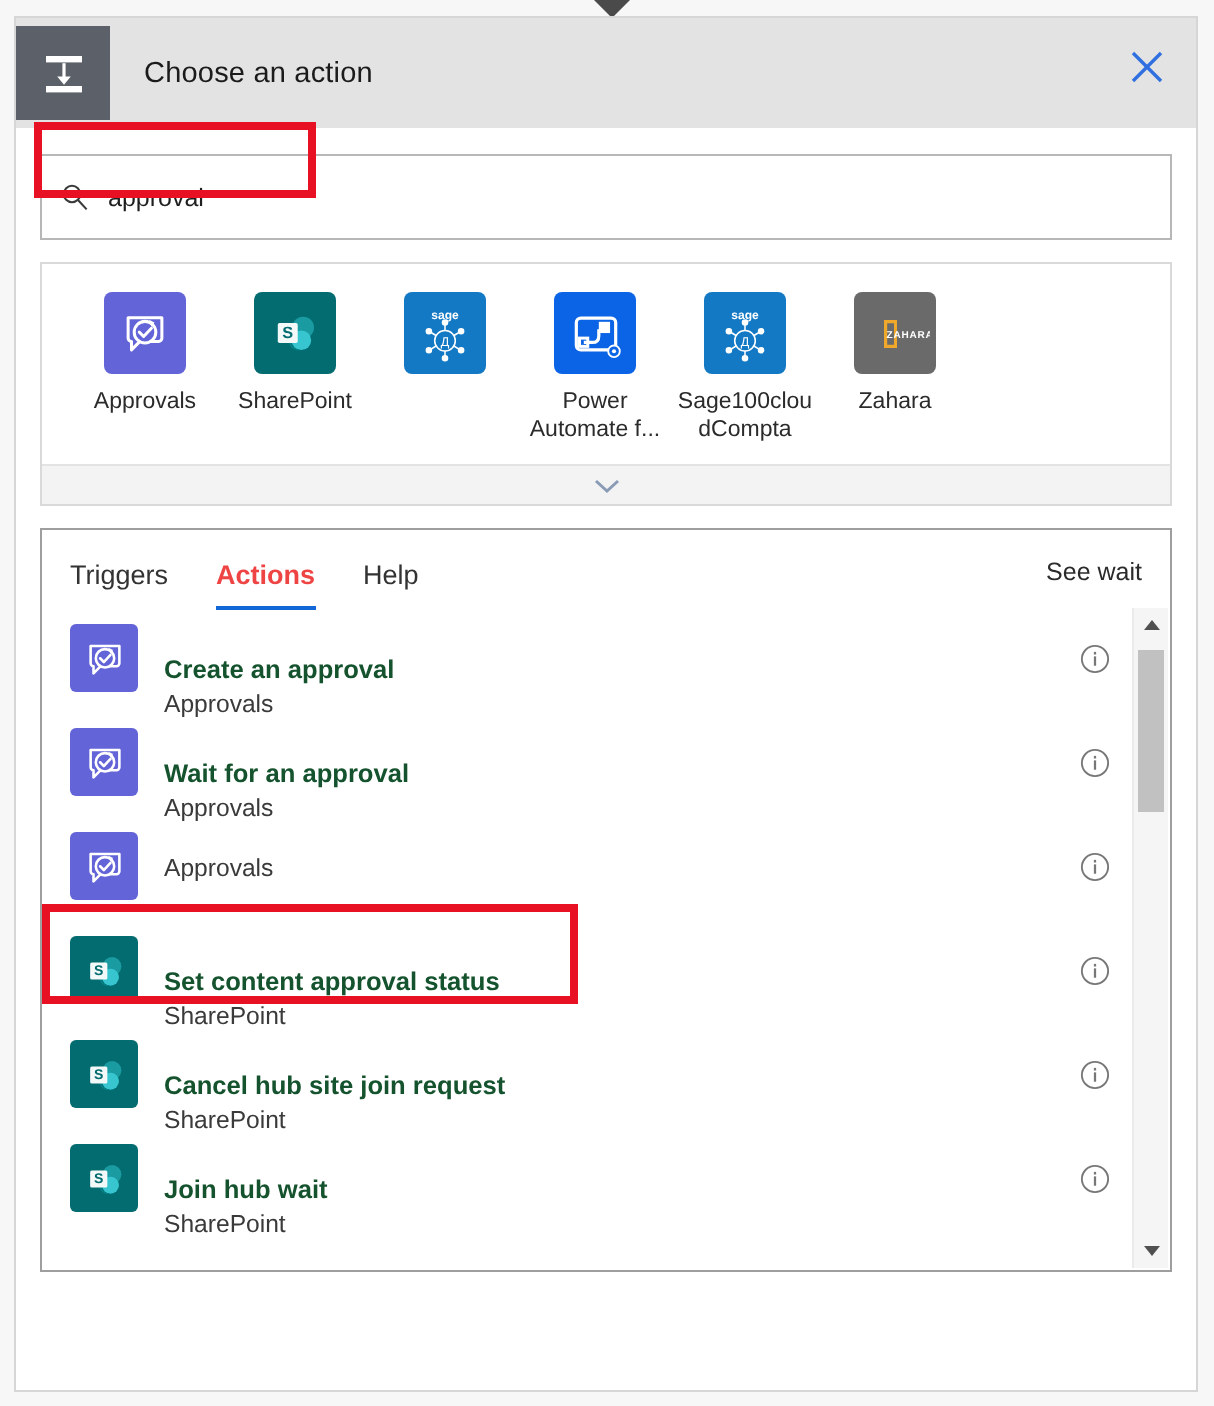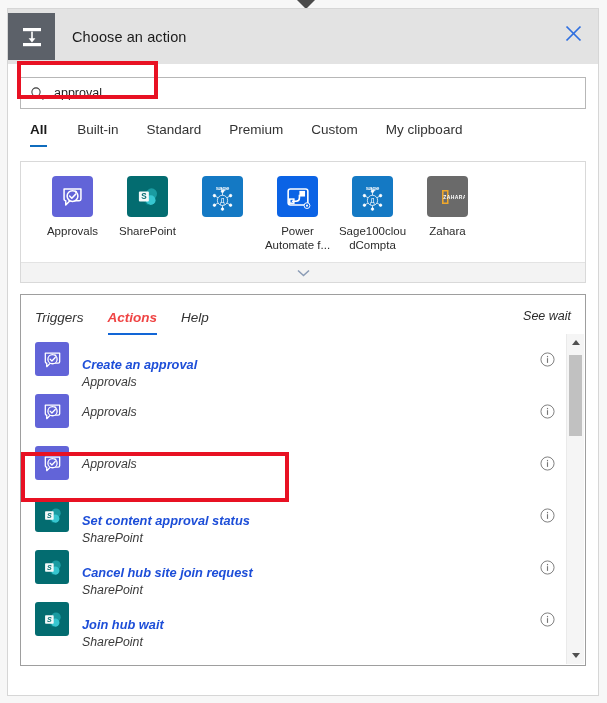--- a/index.html
+++ b/index.html
@@ -82,21 +82,21 @@
     align-items: center;
     justify-content: center;
     cursor: pointer;
   }
   .close-btn svg { display:block; }
 
   
   .search-wrap {
     position: relative;
     margin: 13px 12px 0 12px;
-    height: 32px;
+    height: 43px;
   }
   .search-box {
     position: absolute;
     left: 0; top: 0; right: 0; bottom: 0;
     border: 1px solid #b7b7b7;
     background: #fff;
     display: flex;
     align-items: center;
     box-sizing: border-box;
   }
@@ -208,21 +208,20 @@
   }
 
   
   .results-panel {
     margin: 11px 12px 0 12px;
     border: 1px solid #9e9e9e;
     background: #fff;
     height: 372px;
     position: relative;
     box-sizing: border-box;
-    font-style: italic;
   }
   .results-head {
     display: flex;
     align-items: flex-start;
     padding: 14px 14px 0 14px;
     position: relative;
     height: 38px;
     box-sizing: border-box;
   }
   .res-tab {
@@ -279,21 +278,21 @@
     justify-content: center;
     overflow: hidden;
   }
   .row-text {
     margin-left: 13px;
     flex: 1 1 auto;
     min-width: 0;
   }
   .row-title {
     font-size: 12.8px;
-    color: #1d4ed8;
+    color: #14532d;
     line-height: 16px;
     font-weight: 600;
     margin-top: 28px;
   }
   .row-sub {
     font-size: 12.3px;
     color: #3a3a3a;
     line-height: 16px;
     margin-top: 1px;
   }
@@ -385,28 +384,20 @@
         <span class="search-icon">
           <svg width="15" height="15" viewBox="0 0 16 16">
             <circle cx="6.4" cy="6.4" r="4.4" fill="none" stroke="#3a3a3a" stroke-width="1.1"></circle>
             <line x1="9.6" y1="9.6" x2="14.2" y2="14.6" stroke="#3a3a3a" stroke-width="1.1"></line>
           </svg>
         </span>
         <span class="search-value" title="Search connectors and actions">approval</span>
       </div>
     </div>
 
-    <div class="cat-tabs">
-      <div class="cat-tab active">All</div>
-      <div class="cat-tab">Built-in</div>
-      <div class="cat-tab">Standard</div>
-      <div class="cat-tab">Premium</div>
-      <div class="cat-tab">Custom</div>
-      <div class="cat-tab">My clipboard</div>
-    </div>
 
     <div class="connectors-panel">
       <div class="connectors-grid">
 
         <div class="connector">
           <div class="connector-tile" style="background:#6264d8">
             <svg width="27" height="27" viewBox="0 0 32 32">
               <path d="M6 7h20v12a2 2 0 0 1-2 2H13l-5 5v-5H8a2 2 0 0 1-2-2z" fill="none" stroke="#ffffff" stroke-width="1.8" stroke-linejoin="round"></path>
               <circle cx="16" cy="15.5" r="6.4" fill="#6264d8" stroke="#ffffff" stroke-width="1.8"></circle>
               <path d="M12.6 15.5l2.6 2.6 4.6-4.9" fill="none" stroke="#ffffff" stroke-width="1.8" stroke-linecap="round" stroke-linejoin="round"></path>
@@ -549,20 +540,21 @@
         <div class="result-row">
           <div class="row-tile" style="background:#6264d8">
             <svg width="23" height="23" viewBox="0 0 32 32">
               <path d="M6 7h20v12a2 2 0 0 1-2 2H13l-5 5v-5H8a2 2 0 0 1-2-2z" fill="none" stroke="#ffffff" stroke-width="1.8" stroke-linejoin="round"></path>
               <circle cx="16" cy="15.5" r="6.4" fill="#6264d8" stroke="#ffffff" stroke-width="1.8"></circle>
               <path d="M12.6 15.5l2.6 2.6 4.6-4.9" fill="none" stroke="#ffffff" stroke-width="1.8" stroke-linecap="round" stroke-linejoin="round"></path>
               <path d="M18.4 8.2l3.2 1.6-1.8 2.6z" fill="#ffffff"></path>
             </svg>
           </div>
           <div class="row-text">
+            <div class="row-title">Wait for an approval</div>
             <div class="row-sub">Approvals</div>
           </div>
           <div class="row-info">
             <svg width="15" height="15" viewBox="0 0 16 16">
               <circle cx="8" cy="8" r="7" fill="none" stroke="#777" stroke-width="1"></circle>
               <rect x="7.4" y="6.6" width="1.2" height="5" fill="#777"></rect>
               <rect x="7.4" y="4.2" width="1.2" height="1.4" fill="#777"></rect>
             </svg>
           </div>
         </div>

